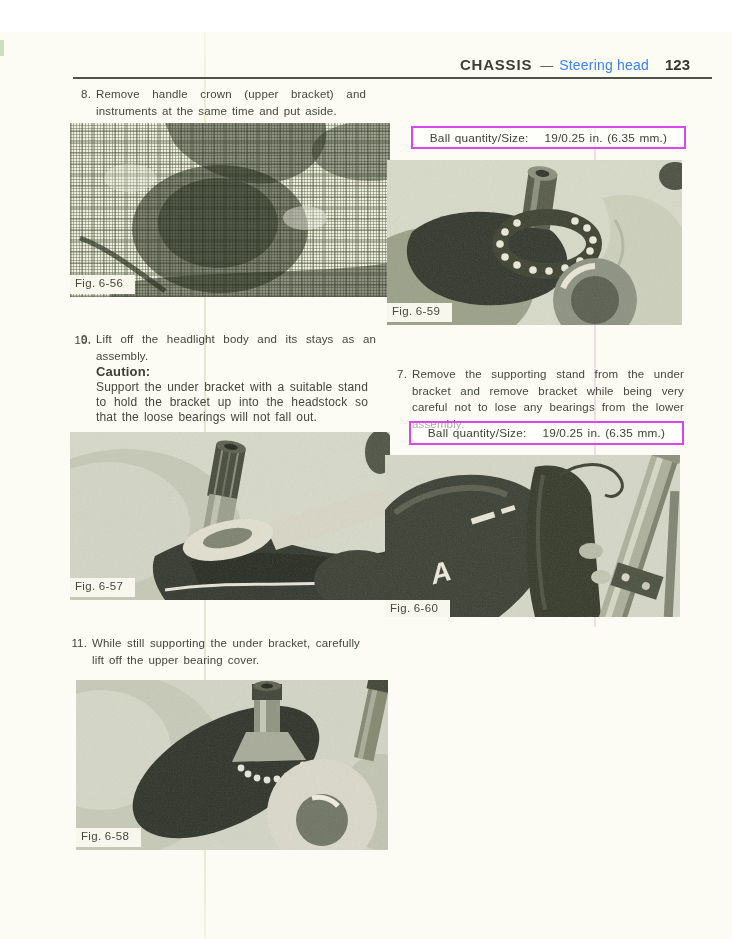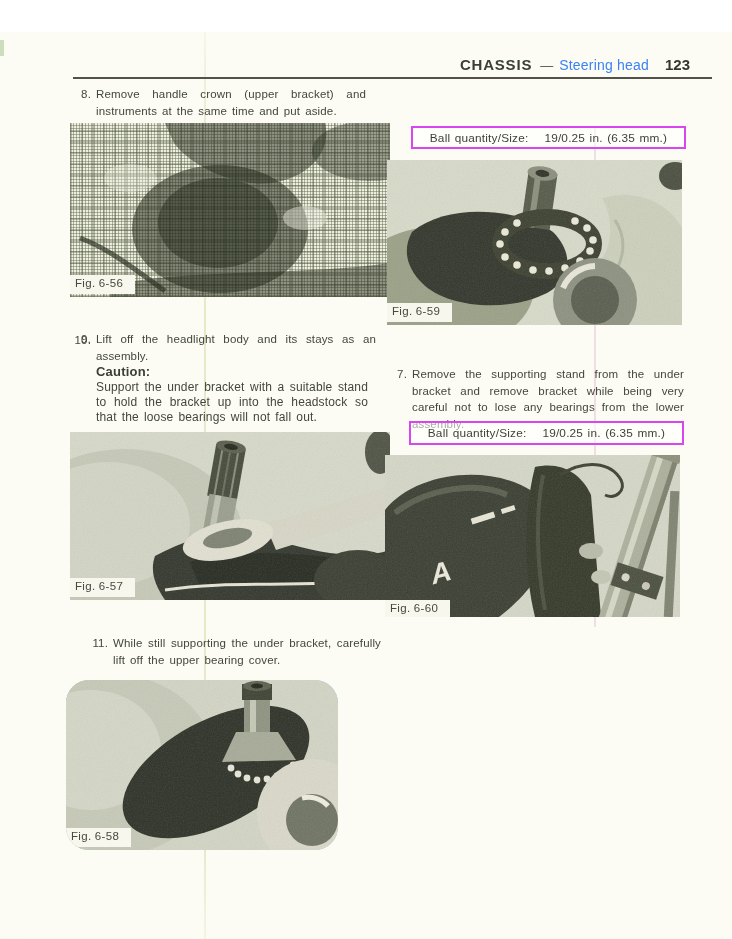--- a/index.html
+++ b/index.html
@@ -44,21 +44,21 @@
   .fig-caption{position:absolute;left:0;bottom:3px;background:#f7f7ee;
     padding:2px 12px 5px 5px;font-size:11.5px;color:#464a3c;letter-spacing:.3px;z-index:5;}
   #fig56{left:70px;top:91px;width:320px;height:174px;
     background:
       repeating-linear-gradient(90deg,rgba(82,92,64,.34) 0 2px,rgba(0,0,0,0) 2px 11px),
       repeating-linear-gradient(0deg,rgba(82,92,64,.34) 0 2px,rgba(0,0,0,0) 2px 11px),
       repeating-linear-gradient(90deg,rgba(82,92,64,.42) 0 1px,rgba(0,0,0,0) 1px 3px),
       repeating-linear-gradient(0deg,rgba(82,92,64,.42) 0 1px,rgba(0,0,0,0) 1px 3px),
       #eeeee0;}
   #fig57{left:70px;top:400px;width:320px;height:168px;}
-  #fig58{left:66px;top:648px;width:272px;height:170px;border-radius:23px;}
+  #fig58{left:76px;top:648px;width:312px;height:170px;}
   #fig59{left:387px;top:128px;width:295px;height:165px;}
   #fig60{left:385px;top:423px;width:295px;height:162px;}
   #fig60 .fig-caption{bottom:-2px;}
 </style>
 </head>
 <body>
 
 <div class="page">
 
   <div class="crease-left"></div>
@@ -133,21 +133,21 @@
       <g transform="rotate(-12 158 108)">
         <ellipse cx="158" cy="108" rx="46" ry="19" fill="#e2e0d0"></ellipse>
         <ellipse cx="158" cy="106" rx="25" ry="9" fill="#7e8270"></ellipse>
       </g>
       <ellipse cx="310" cy="20" rx="15" ry="22" fill="#4e5243"></ellipse>
       <rect width="320" height="168" filter="url(#g57)" opacity="0.16"></rect>
     </svg>
     <div class="fig-caption">Fig. 6-57</div>
   </div>
 
-  <div class="step" style="left:113px;top:603px;width:268px;">
+  <div class="step" style="left:92px;top:603px;width:268px;">
     <span class="num">11.</span>
     <span>While still supporting the under bracket, carefully lift off the upper bearing cover.</span>
   </div>
 
   <div class="photo" id="fig58">
     <svg width="320" height="170" viewBox="0 0 320 170">
       <defs>
         <filter id="g58">
             <feTurbulence type="fractalNoise" baseFrequency="0.8" numOctaves="2"></feTurbulence>
             <feColorMatrix type="saturate" values="0"></feColorMatrix>

